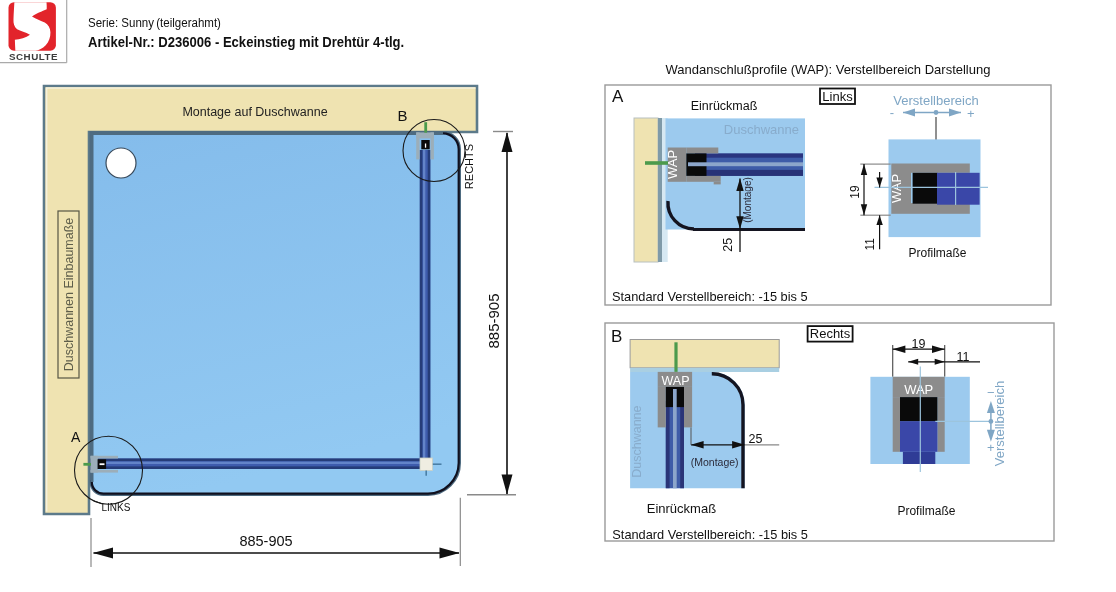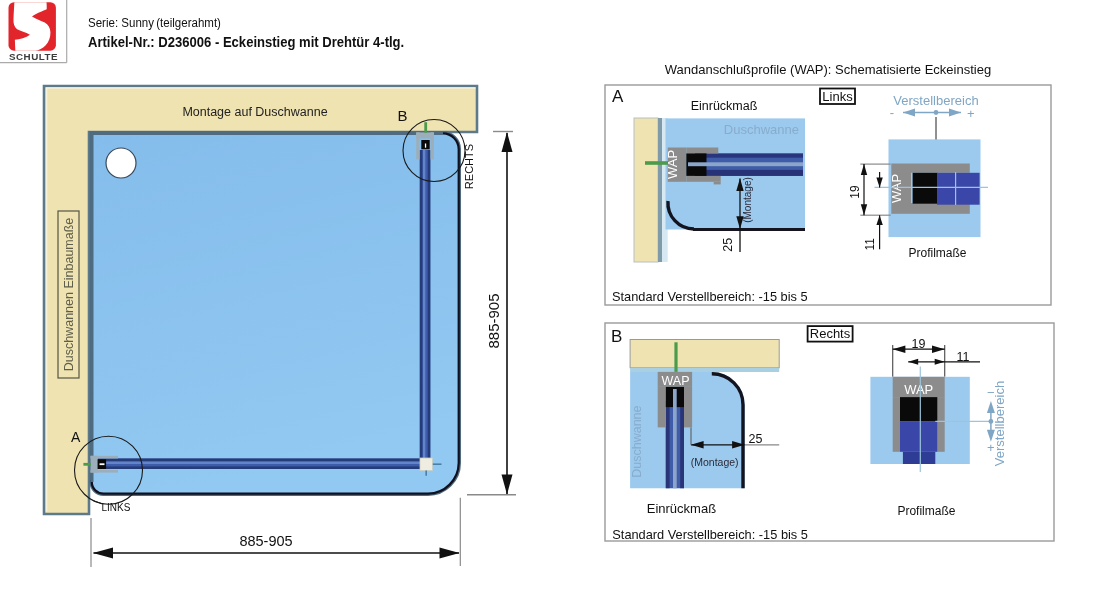--- a/index.html
+++ b/index.html
@@ -122,21 +122,21 @@
   <g>
     <line x1="51" y1="438" x2="51" y2="487" stroke="#8a8a8a" stroke-width="1.2"></line>
     <line x1="420.3" y1="417.8" x2="420.3" y2="485.9" stroke="#8a8a8a" stroke-width="1.2"></line>
     <line x1="53.5" y1="473" x2="419" y2="473" stroke="#111" stroke-width="1.6"></line>
     <polygon points="53,473 73,467.5 73,478.5" fill="#111"></polygon>
     <polygon points="419.5,473 399.5,467.5 399.5,478.5" fill="#111"></polygon>
     <text x="226" y="466" font-size="14.5" fill="#111" text-anchor="middle">885-905</text>
   </g>
 </svg>
 
-<div class="abs" style="left:600px;top:61.5px;width:456px;text-align:center;font-size:13px;color:#111;">Wandanschlußprofile (WAP): Schematisierte Eckeinstieg</div>
+<div class="abs" style="left:600px;top:61.5px;width:456px;text-align:center;font-size:13px;color:#111;">Wandanschlußprofile (WAP): Verstellbereich Darstellung</div>
 
 <svg class="abs" style="left:600px;top:60px" width="460" height="250" viewBox="0 0 460 250">
 
   <rect x="5" y="25" width="446" height="220" fill="#ffffff" stroke="#9a9a9a" stroke-width="1.4"></rect>
 
   <text x="12" y="42" font-size="17" fill="#111">A</text>
 
   <text x="124" y="50" font-size="12.5" fill="#111" text-anchor="middle">Einrückmaß</text>
 
   <g>

